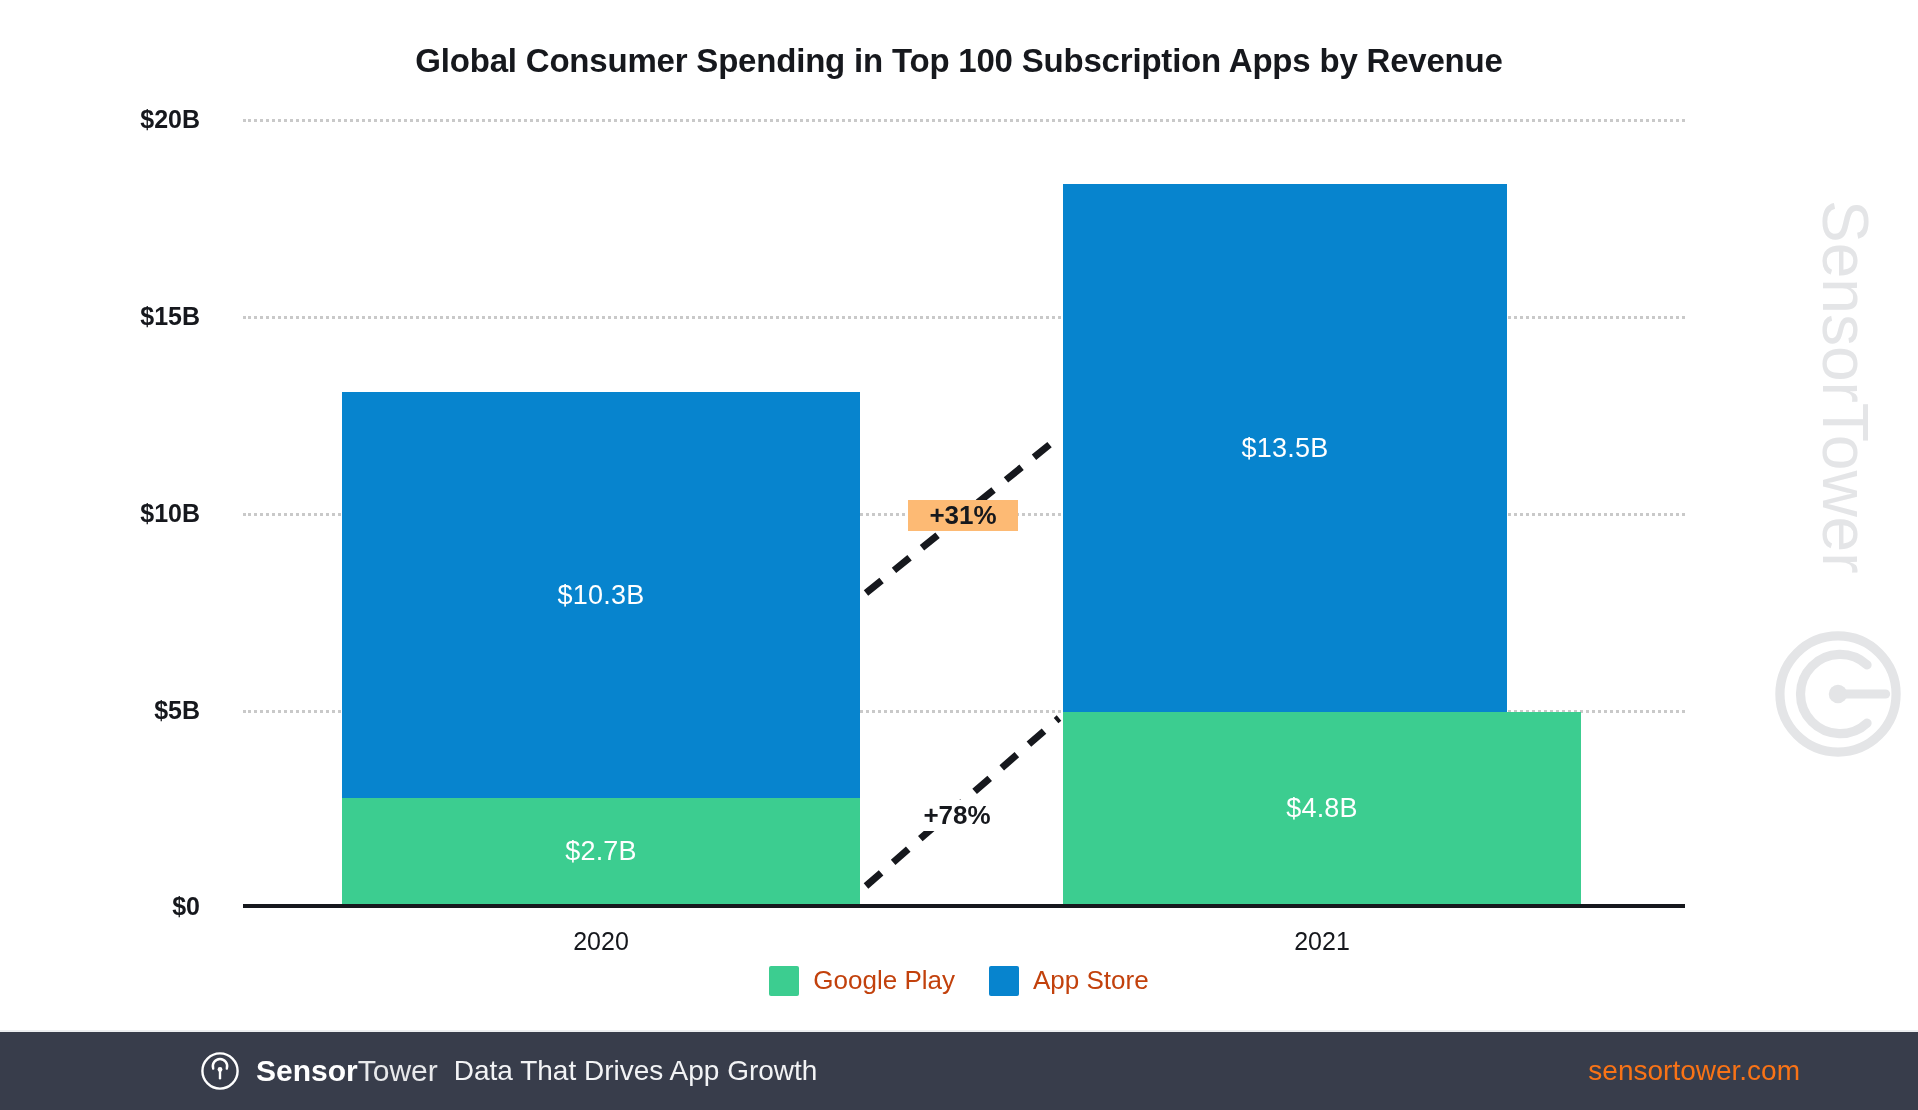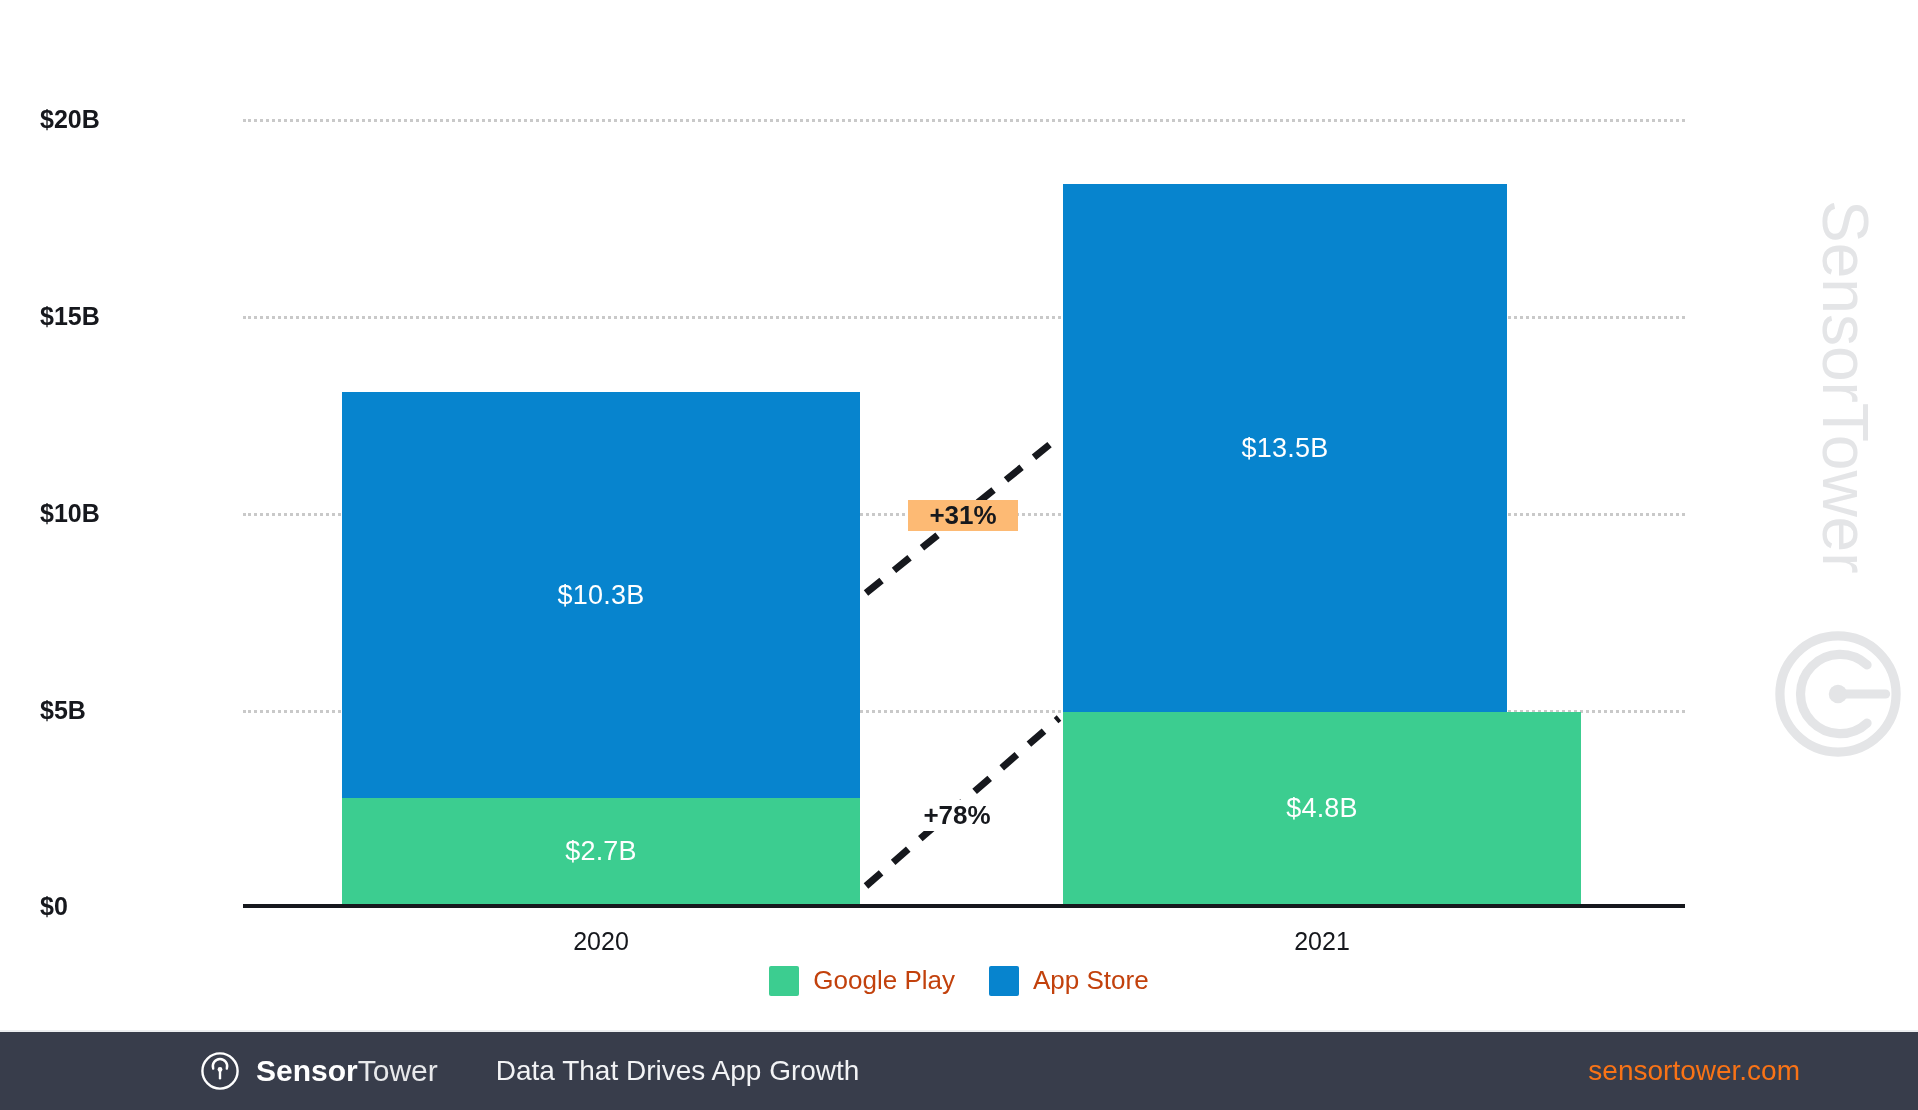--- a/index.html
+++ b/index.html
@@ -56,21 +56,21 @@
   .grid-row {
     position:absolute;
     left:243px; width:1442px;
     height:1px;
     border-top:3px dotted #c9c9c9;
   }
   .axis-label {
     position:absolute;
     right:1718px;           
     width:160px;
-    text-align:left;
+    text-align:right;
     font-size:25px; font-weight:bold; color:#16181d;
     transform:translateY(-14px);
   }
 
   .zero-axis {
     position:absolute;
     left:243px; width:1442px;
     height:4px; background:#16181d;
   }
 
@@ -133,38 +133,39 @@
     margin-left:200px; gap:16px;
   }
   .footer-logo { width:40px; height:40px; flex:0 0 40px; }
   .footer-brand {
     font-size:30px; color:#ffffff; white-space:nowrap;
   }
   .footer-brand b { font-weight:bold; }
   .footer-brand span.light { font-weight:300; color:#e8e9eb; }
   .footer-tagline {
     font-size:28px; color:#f2f3f5; font-weight:300;
-    margin-left:42px; white-space:nowrap;
+    white-space:nowrap;
   }
   .footer-url {
     position:absolute; right:118px;
     font-size:28px; color:#f97316; font-weight:300;
   }
 
   
   .footer-sep {
     position:absolute; left:0; bottom:78px;
     width:1918px; height:2px; background:#eceef0;
   }
 </style>
 </head>
 <body>
 
 <div id="canvas">
 
+  <div class="chart-title">Global Consumer Spending in Top 100 Subscription Apps by Revenue</div>
 
   <div class="watermark">
     <div class="watermark-text">
       <span>Sensor</span><b>Tower</b>
     </div>
     <svg class="watermark-logo" viewBox="0 0 100 100">
       <circle cx="50" cy="50" r="44" fill="none" stroke="#e4e5e7" stroke-width="7"></circle>
       <path d="M 72 28 A 30 30 0 1 0 72 72" fill="none" stroke="#e4e5e7" stroke-width="7" stroke-linecap="round"></path>
       <line x1="50" y1="50" x2="86" y2="50" stroke="#e4e5e7" stroke-width="7" stroke-linecap="round"></line>
       <circle cx="50" cy="50" r="7" fill="#e4e5e7"></circle>

